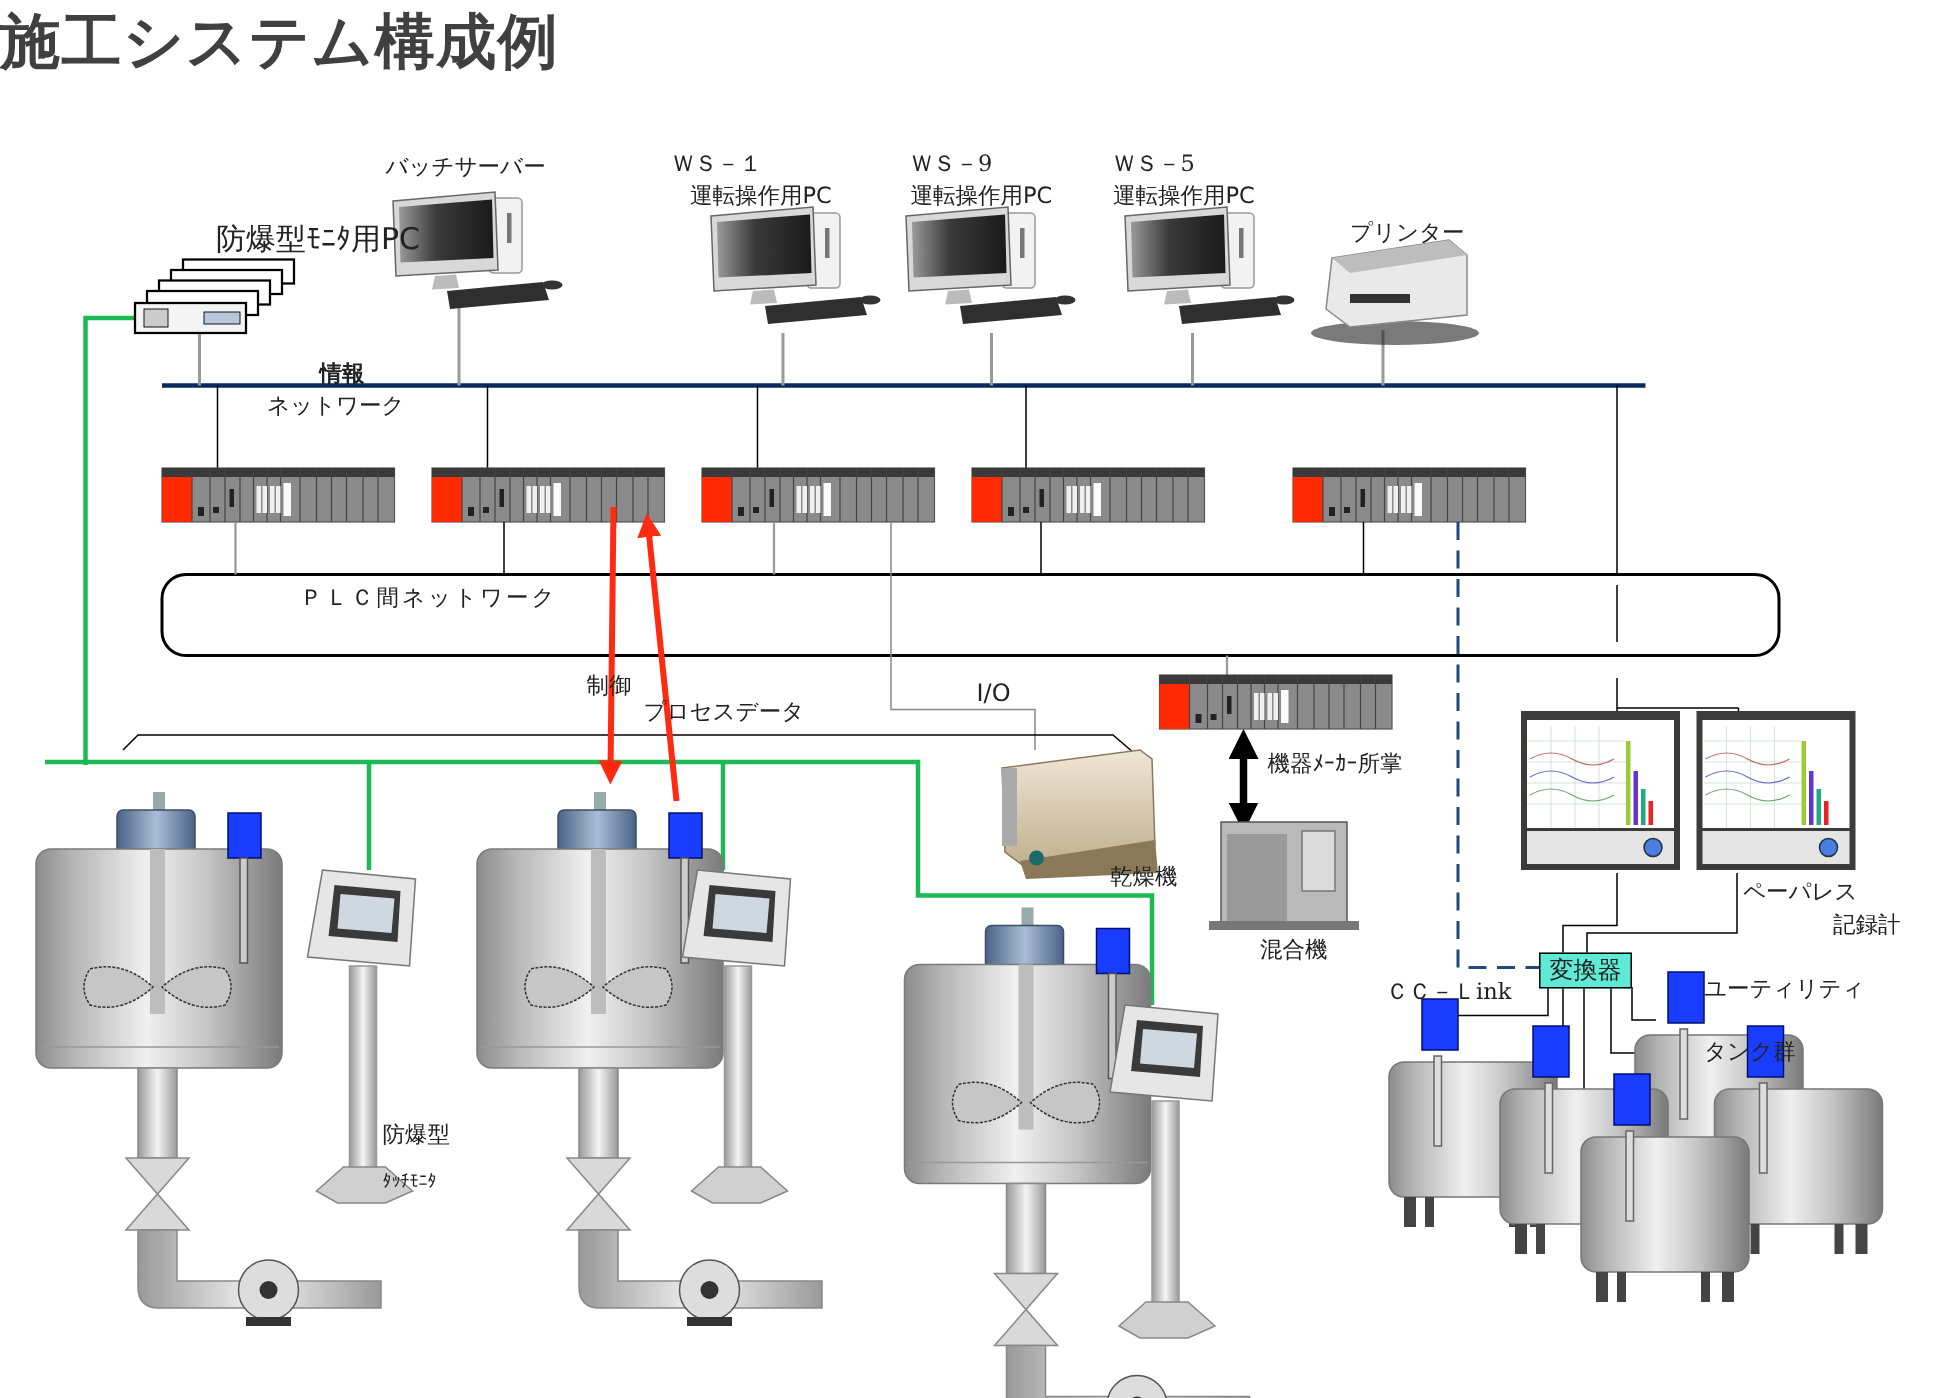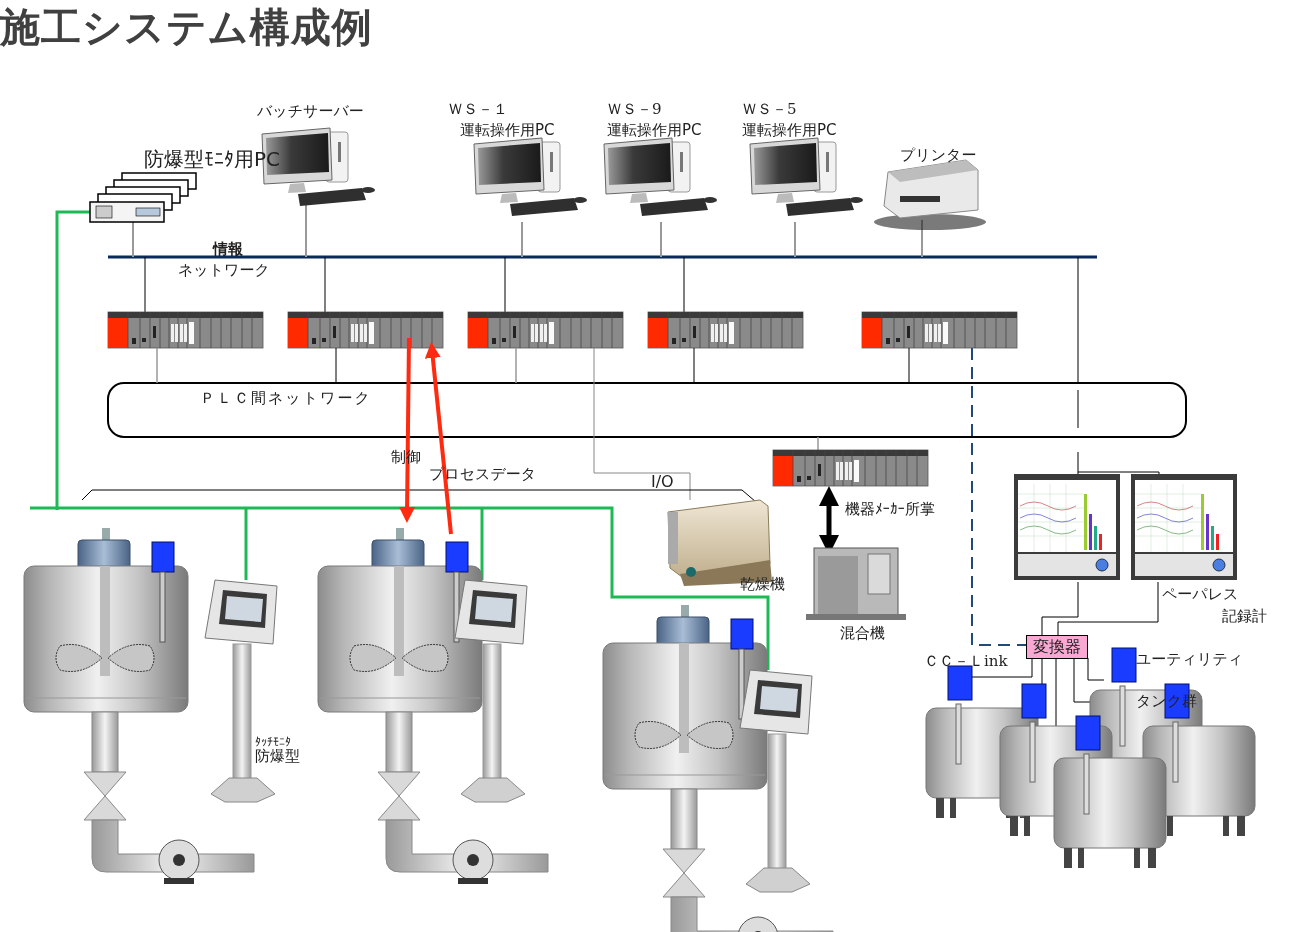--- a/index.html
+++ b/index.html
@@ -2,23 +2,23 @@
 <html><head>
 <meta charset="utf-8">
 <style>
   html, body { margin:0; padding:0; background:#ffffff; }
   body { width:1297px; height:932px; position:relative; overflow:hidden;
          font-family:"DejaVu Serif", serif; color:#222; }
   #title { left:55px; top:34px; font-family:"DejaVu Sans", sans-serif; font-weight:bold;
            font-size:40px; color:#404040; letter-spacing:1px; }
   .lbl { position:absolute; font-size:15px; color:#222; white-space:nowrap; line-height:18px; }
   .lbl.sans { font-family:"DejaVu Sans", sans-serif; }
-  .lbl.sm { font-size:12px; }
+  .lbl.sm { font-size:12px;margin-top:45px; }
   svg#diagram { position:absolute; left:0; top:0; }
-  .box-label { position:absolute; border:1.5px solid #000; background:#f9a8d4; padding:0 6px;
+  .box-label { position:absolute; border:1.5px solid #000; background:#5eead4; padding:0 6px;
                font-size:16px; line-height:22px; }
 </style>
 </head>
 <body>
 
 <div id="title">施工システム構成例</div>
 
 <svg id="diagram" width="1297" height="932" viewBox="0 0 1297 932">
   <defs>
     <linearGradient id="steel" x1="0" x2="1" y1="0" y2="0">
@@ -284,21 +284,21 @@
 <div class="lbl" style="left:607px;top:100px;">ＷＳ－9</div>
 <div class="lbl sans" style="left:607px;top:121px;">運転操作用PC</div>
 <div class="lbl" style="left:742px;top:100px;">ＷＳ－5</div>
 <div class="lbl sans" style="left:742px;top:121px;">運転操作用PC</div>
 <div class="lbl" style="left:900px;top:146px;">プリンター</div>
 <div class="lbl" style="left:213px;top:240px;font-weight:bold;">情報</div>
 <div class="lbl" style="left:178px;top:261px;">ネットワーク</div>
 <div class="lbl" style="left:200px;top:389px;letter-spacing:2px;">ＰＬＣ間ネットワーク</div>
 <div class="lbl sans" style="left:391px;top:448px;">制御</div>
 <div class="lbl" style="left:429px;top:465px;text-align:right;">プロセスデータ</div>
-<div class="lbl sans" style="left:651px;top:453px;font-size:16px;margin-top:20px;">I/O</div>
+<div class="lbl sans" style="left:651px;top:453px;font-size:16px;">I/O</div>
 <div class="lbl sans" style="left:845px;top:500px;">機器ﾒｰｶｰ所掌</div>
 <div class="lbl sans" style="left:740px;top:575px;">乾燥機</div>
 <div class="lbl sans" style="left:840px;top:624px;">混合機</div>
 <div class="lbl" style="left:255px;top:711px;margin-top:36px;">防爆型</div>
 <div class="lbl sm" style="left:255px;top:733px;">ﾀｯﾁﾓﾆﾀ</div>
 <div class="lbl" style="left:1162px;top:585px;">ペーパレス</div>
 <div class="lbl" style="left:1222px;top:607px;">記録計</div>
 <div class="box-label" style="left:1026px;top:635px;">変換器</div>
 <div class="lbl" style="left:924px;top:652px;">ＣＣ－Ｌink</div>
 <div class="lbl" style="left:1136px;top:650px;">ユーティリティ</div>

